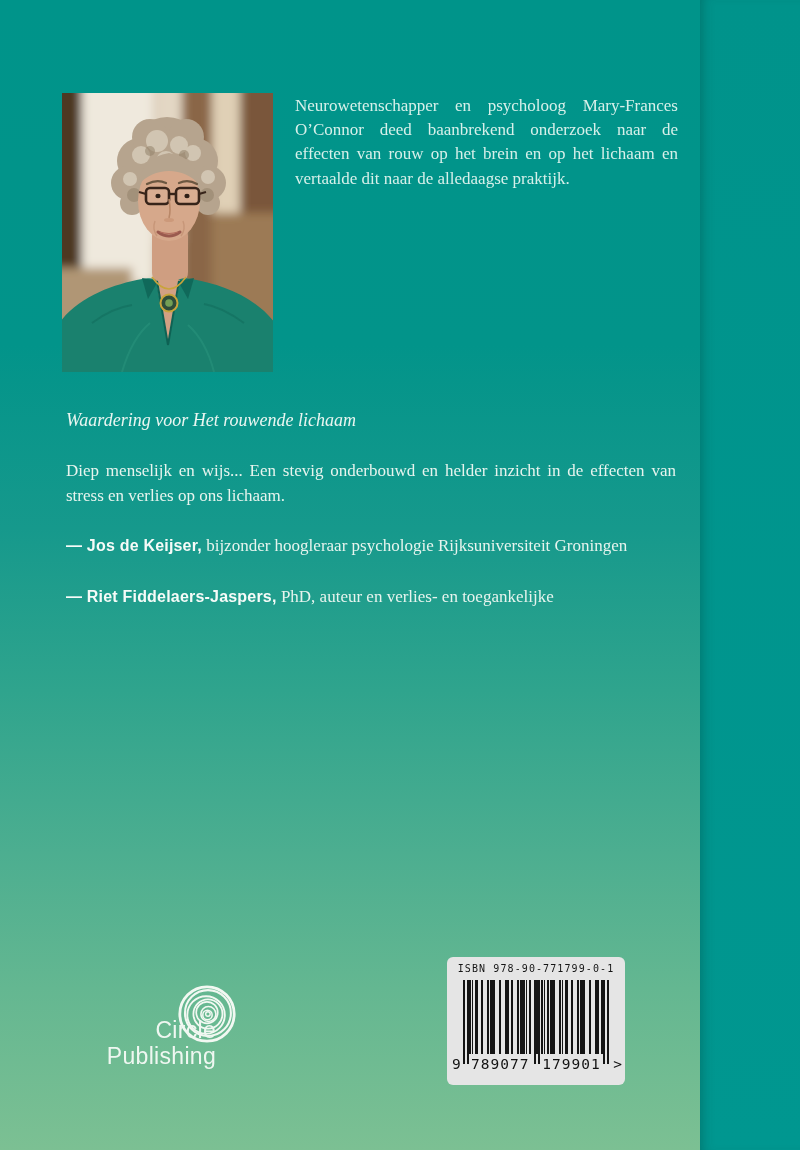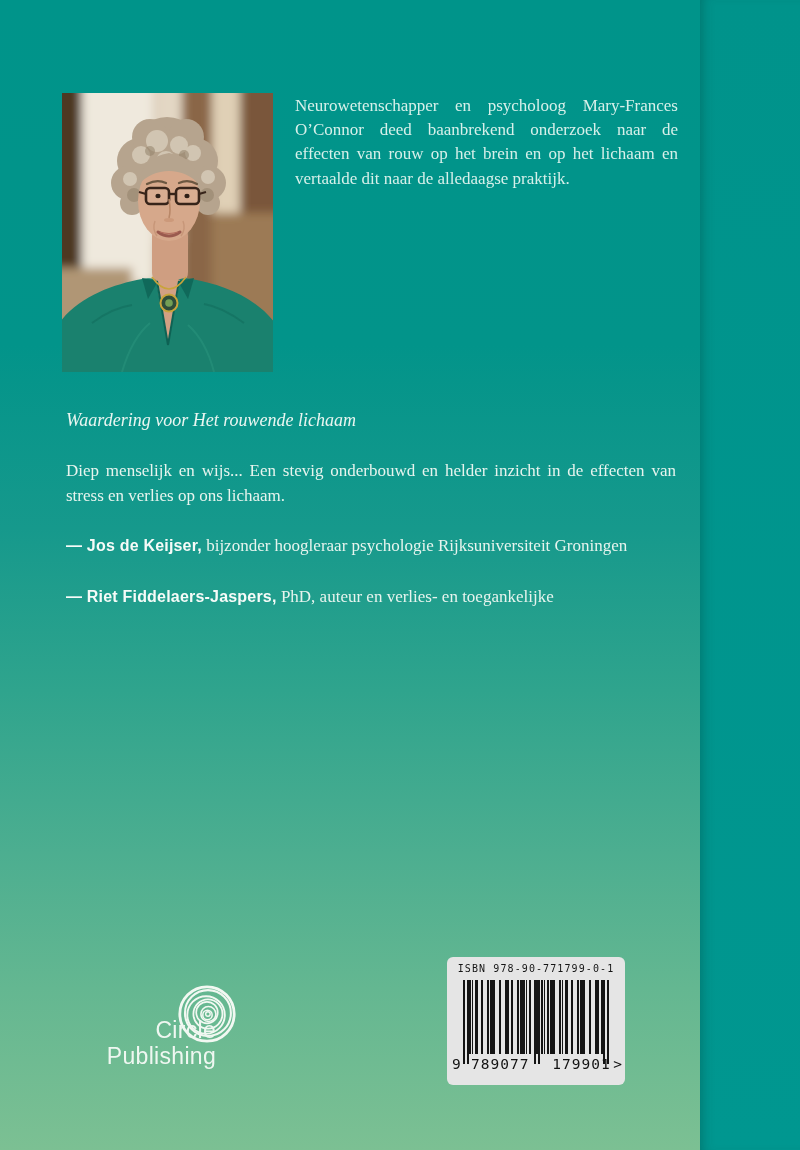--- a/index.html
+++ b/index.html
@@ -49,21 +49,21 @@
       repeating-linear-gradient(90deg,#141414 0 2px,transparent 2px 6px),
       repeating-linear-gradient(90deg,#141414 0 1px,transparent 1px 9px),
       repeating-linear-gradient(90deg,transparent 0 12px,#141414 12px 15px);}
   .guard{position:absolute;top:23px;width:2px;height:84px;background:#141414;}
   .g1a{left:16px}.g1b{left:20px}.g2a{left:87px}.g2b{left:91px}.g3a{left:156px}.g3b{left:160px}
   .digits{position:absolute;top:99px;left:0;right:0;height:22px;
     font-family:"DejaVu Sans Mono",monospace;font-size:14.5px;color:#131313;}
   .digits span{position:absolute;top:0;}
   .d-left{left:5px;}
   .d-g1{left:24px;width:62px;text-align:left;letter-spacing:1px;}
-  .d-g2{left:104px;width:61px;text-align:center;letter-spacing:1px;}
+  .d-g2{left:94px;width:61px;text-align:center;letter-spacing:1px;}
   .d-end{right:3px;}
 </style>
 </head>
 <body>
 
 <div class="page">
 
   <div class="cover-bg"></div>
   <div class="spine"></div>
 

